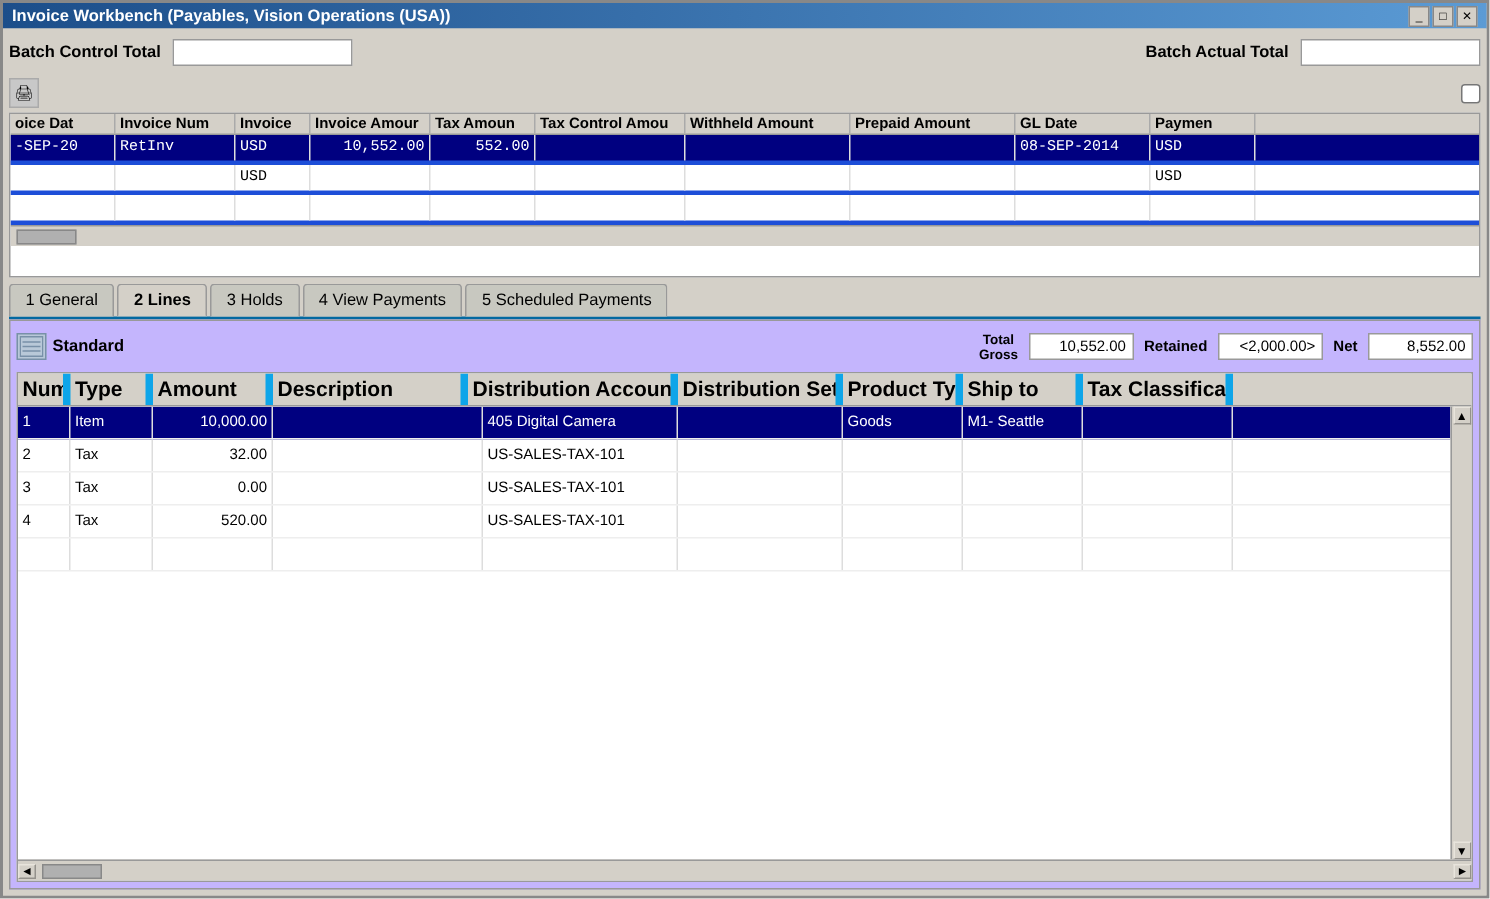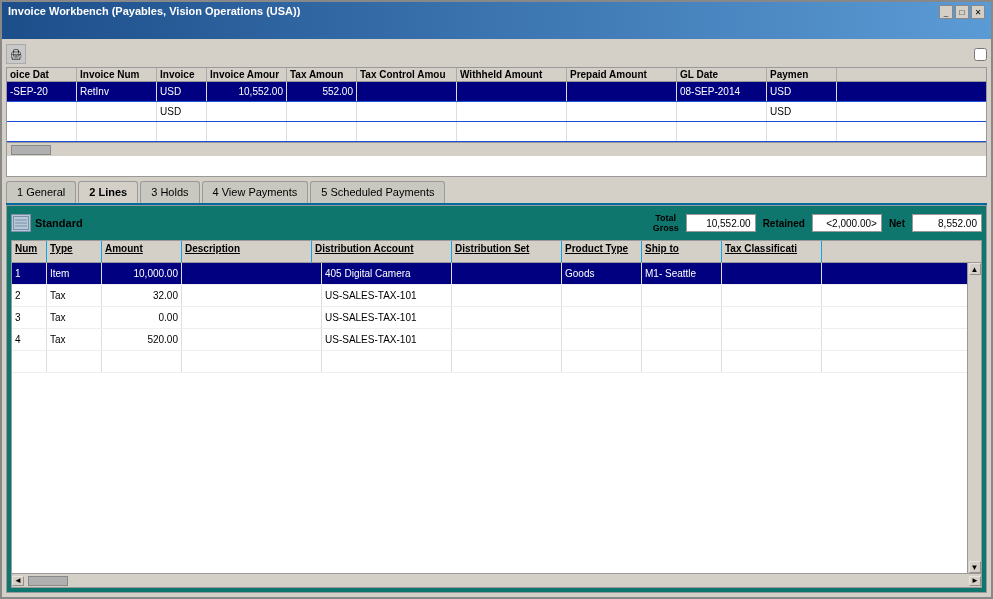--- a/index.html
+++ b/index.html
@@ -16,23 +16,23 @@
       height: 599px;
       border: 2px solid #888;
       display: flex;
       flex-direction: column;
     }
     .title-bar {
       background: linear-gradient(to right, #1c4e8a, #5b9bd5);
       color: white;
       padding: 3px 6px;
       display: flex;
-      align-items: flex-start;
+      align-items: center;
       justify-content: space-between;
-      height: 37px;
+      height: 17px;
     }
     .title-bar-text {
       font-size: 11px;
       font-weight: bold;
     }
     .title-bar-controls {
       display: flex;
       gap: 2px;
     }
     .title-btn {
@@ -111,22 +111,23 @@
       border-right: 1px solid #aaa;
       padding: 1px 3px;
       font-size: 10px;
       font-weight: bold;
       white-space: nowrap;
       overflow: hidden;
     }
     .grid-body { background: white; }
     .grid-row {
       display: flex;
-      border-bottom: 1px solid #1d4ed8;
+      border-bottom: 3px solid #1d4ed8;
       height: 20px;
+      font-family: Liberation Mono, monospace;
     }
     .grid-row.selected {
       background: #000080;
       color: white;
     }
     .grid-cell {
       border-right: 1px solid #ddd;
       padding: 1px 3px;
       font-size: 10px;
       white-space: nowrap;
@@ -165,21 +166,21 @@
       margin-right: 2px;
       border-radius: 3px 3px 0 0;
     }
     .tab.active {
       background: #d4d0c8;
       border-bottom: 1px solid #d4d0c8;
       font-weight: bold;
       z-index: 1;
     }
     .lines-panel {
-      background: #0f766e;
+      background: #c4b5fd;
       border: 1px solid #999;
       flex: 1;
       display: flex;
       flex-direction: column;
       padding: 4px;
     }
     .lines-toolbar {
       display: flex;
       align-items: center;
       margin-bottom: 4px;
@@ -223,27 +224,26 @@
       display: flex;
       flex-direction: column;
     }
     .lines-grid-header {
       display: flex;
       background: #d4d0c8;
       border-bottom: 1px solid #999;
       min-height: 22px;
     }
     .lines-grid-header-cell {
-      border-right: 1px solid #0ea5e9;
+      border-right: 5px solid #0ea5e9;
       padding: 2px 3px;
-      font-size: 10px;
+      font-size: 14px;
       font-weight: bold;
       white-space: nowrap;
       overflow: hidden;
-      text-decoration: underline;
     }
     .lines-grid-body {
       flex: 1;
       background: white;
       overflow-y: auto;
     }
     .lines-grid-row {
       display: flex;
       border-bottom: 1px solid #eee;
       height: 22px;
@@ -329,20 +329,27 @@
     <span class="title-bar-text">Invoice Workbench (Payables, Vision Operations (USA))</span>
     <div class="title-bar-controls">
       <div class="title-btn">_</div>
       <div class="title-btn">□</div>
       <div class="title-btn">✕</div>
     </div>
   </div>
 
   <div class="window-body">
 
+    <div class="batch-bar">
+      <span class="batch-label">Batch Control Total</span>
+      <input class="batch-input" type="text" value="" style="">
+      <span class="batch-spacer"></span>
+      <span class="batch-label">Batch Actual Total</span>
+      <input class="batch-input" type="text" value="" style="">
+    </div>
 
     <div class="toolbar-row">
       <div class="toolbar-icon">🖨</div>
       <div class="checkbox-area">
         <input type="checkbox" style="">
       </div>
     </div>
 
     <div class="grid-container">
       <div class="grid-header">

